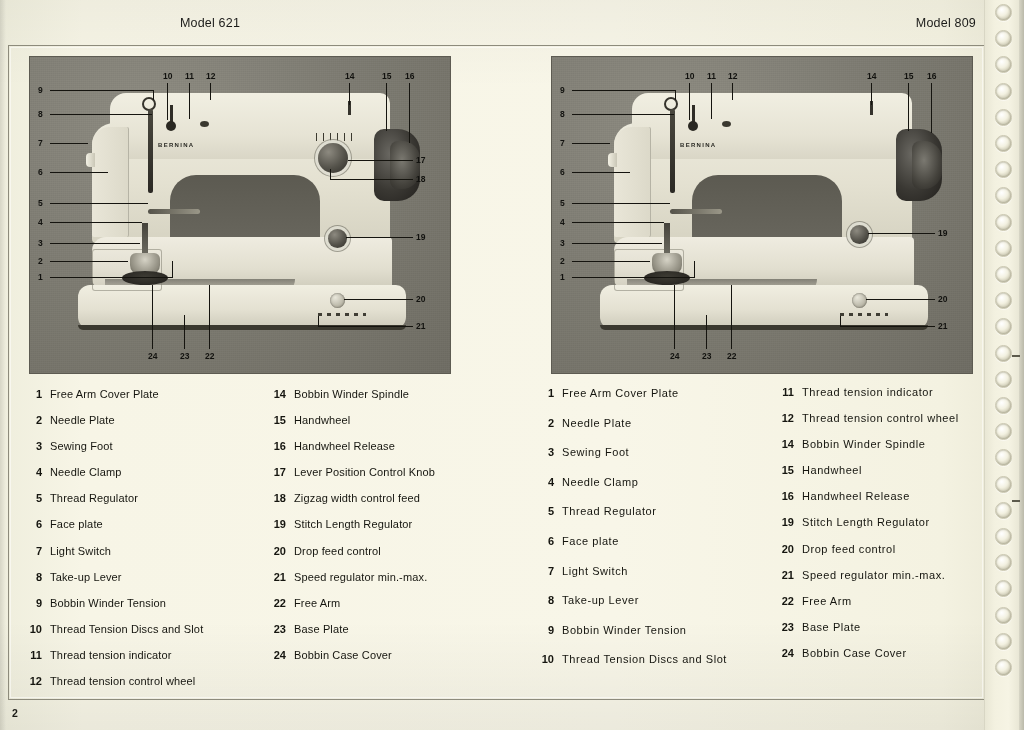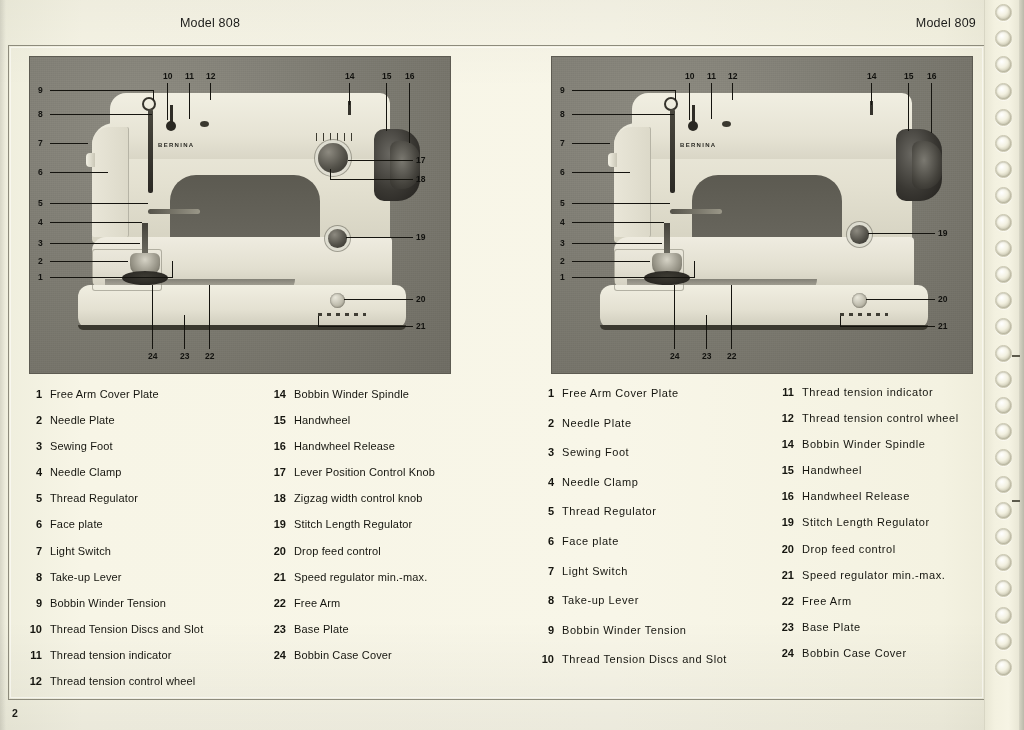--- a/index.html
+++ b/index.html
@@ -233,21 +233,21 @@
     position:absolute;left:0;top:0;width:6px;height:730px;
     background:linear-gradient(90deg,rgba(0,0,0,.10),rgba(0,0,0,0));
   }
 </style>
 </head>
 <body>
 
 <div class="paper"></div>
 <div class="edge-shadow"></div>
 
-<div class="hdr hdr-left">Model 808</div>
+<div class="hdr hdr-left">Model 621</div>
 <div class="hdr hdr-right">Model 809</div>
 
 <div class="frame"></div>
 
 <div class="photo photo-left">
   <div class="grain"></div>
   <div class="machine">
     <div class="body-mid"></div>
     <div class="body-top"></div>
     <div class="face-plate"></div>
@@ -513,21 +513,21 @@
       <div class="leg-row" style="height: 26.1px;">
         <span class="leg-num">16</span>
         <span class="leg-txt">Handwheel Release</span>
       </div>
       <div class="leg-row" style="height: 26.1px;">
         <span class="leg-num">17</span>
         <span class="leg-txt">Lever Position Control Knob</span>
       </div>
       <div class="leg-row" style="height: 26.1px;">
         <span class="leg-num">18</span>
-        <span class="leg-txt">Zigzag width control knob</span>
+        <span class="leg-txt">Zigzag width control feed</span>
       </div>
       <div class="leg-row" style="height: 26.1px;">
         <span class="leg-num">19</span>
         <span class="leg-txt">Stitch Length Regulator</span>
       </div>
       <div class="leg-row" style="height: 26.1px;">
         <span class="leg-num">20</span>
         <span class="leg-txt">Drop feed control</span>
       </div>
       <div class="leg-row" style="height: 26.1px;">

